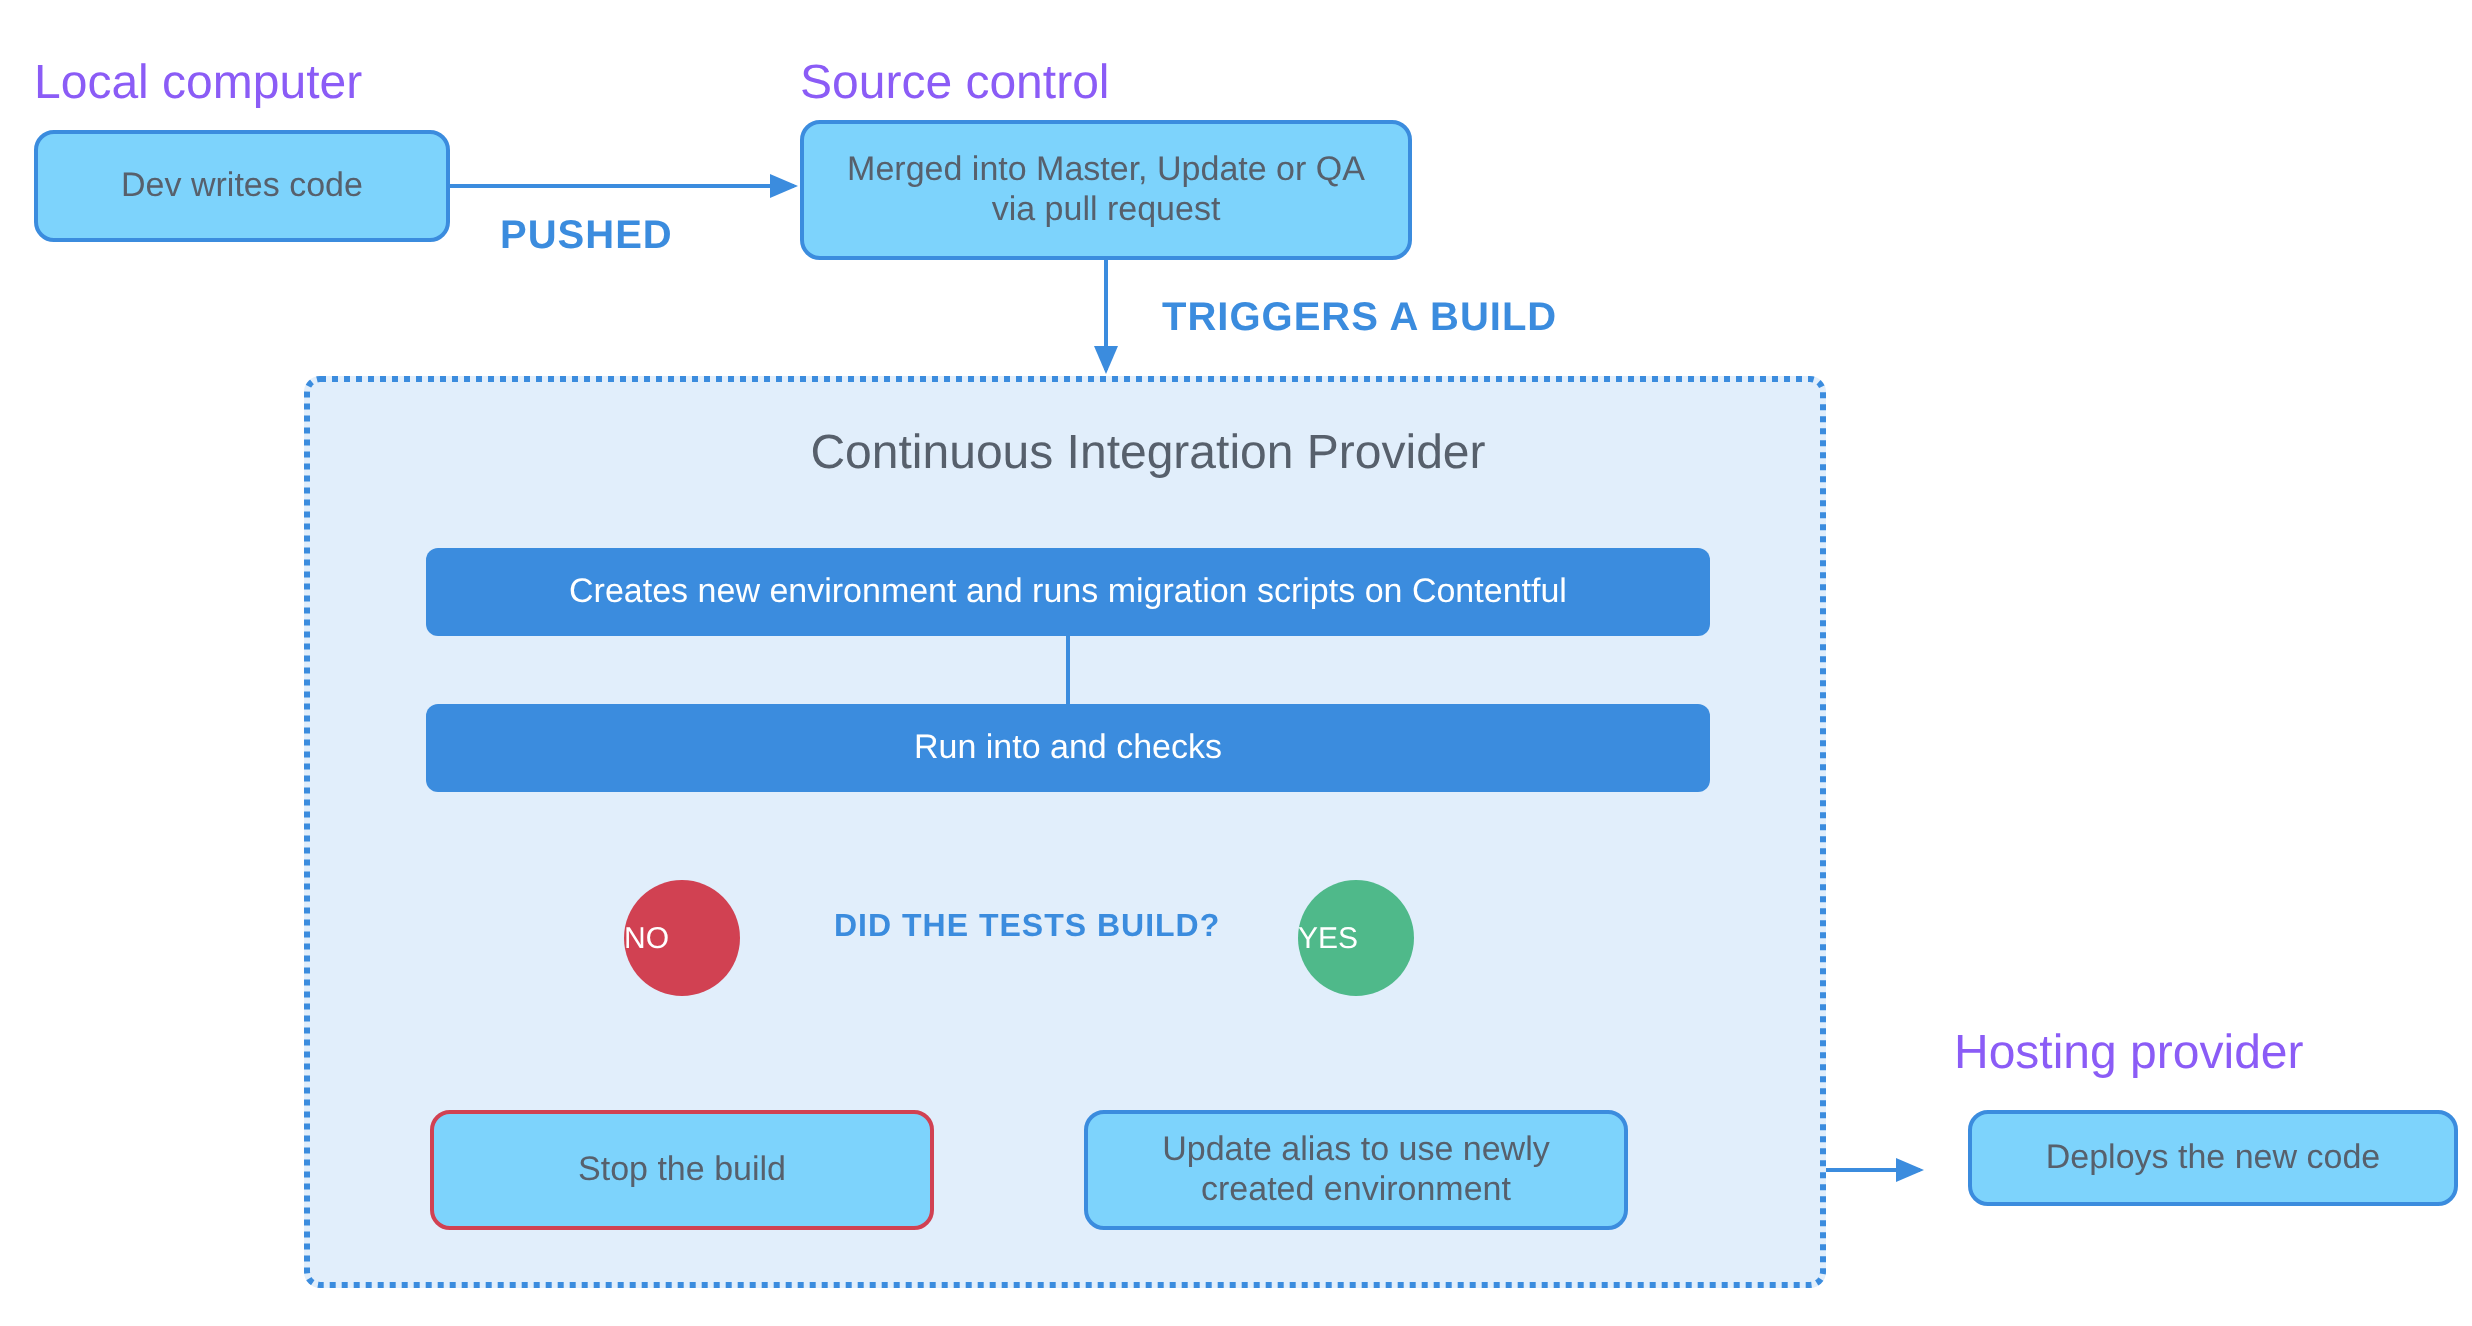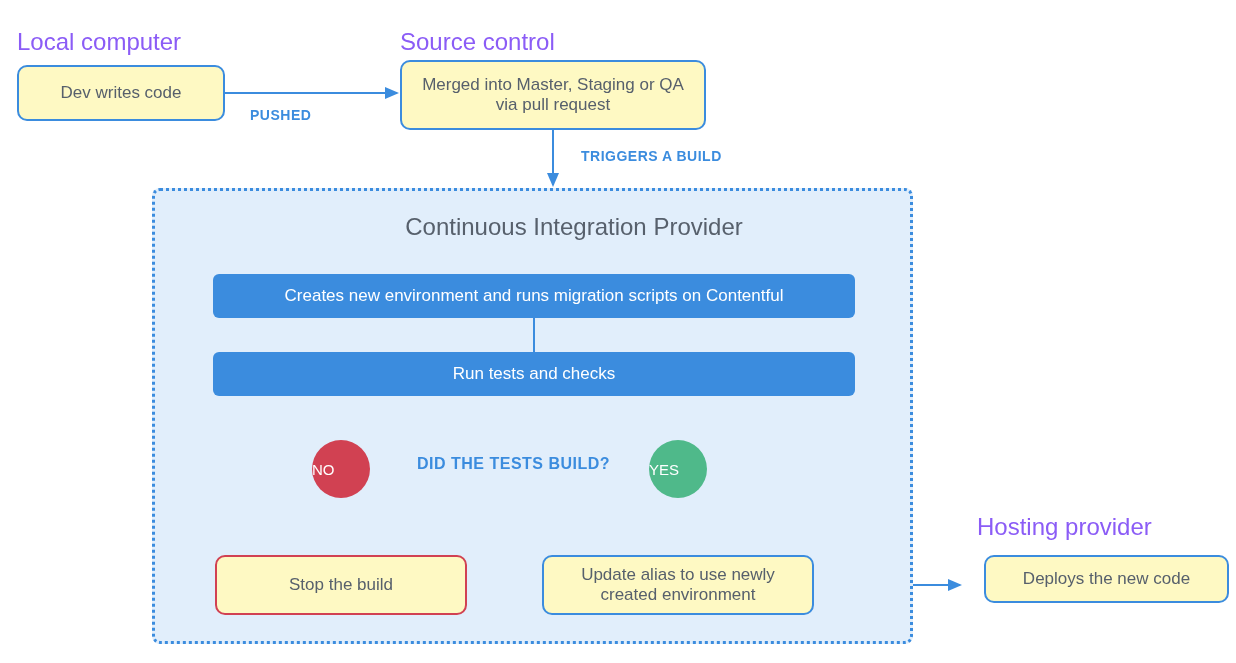--- a/index.html
+++ b/index.html
@@ -21,35 +21,35 @@
   }
   .abs{position:absolute;}
   .heading{
     font-size:24px;
     color:#8b5cf6;
     font-weight:400;
   }
   .box{
     border:2px solid var(--blue);
     border-radius:10px;
-    background:#fef9c3;
+    background:#7dd3fc;
     display:flex;
     align-items:center;
     justify-content:center;
     text-align:center;
     font-size:17px;
     color:#57606c;
     padding:22px 12px;
     box-sizing:border-box;
   }
   .box.red{border-color:var(--red);justify-content:center;}
   .arrow-label{
     color:var(--blue-text);
     font-weight:700;
-    font-size:14px;
+    font-size:20px;
     letter-spacing:0.5px;
   }
   .panel{
     background:var(--panel-bg);
     border:3px dotted var(--blue);
     border-radius:8px;
     box-sizing:border-box;
   }
   .panel-title{
     font-size:24px;
@@ -103,34 +103,34 @@
 
 <div class="abs heading" style="left:17px;top:28px">Local computer</div>
 <div class="abs box" style="left:17px;top:65px;width:208px;height:56px">
   <span>Dev writes code</span>
 </div>
 
 <div class="abs arrow-label" style="left:250px;top:107px">PUSHED</div>
 
 <div class="abs heading" style="left:400px;top:28px">Source control</div>
 <div class="abs box" style="left:400px;top:60px;width:306px;height:70px">
-  <span>Merged into Master, Staging or QA via pull request</span>
+  <span>Merged into Master, Update or QA via pull request</span>
 </div>
 
 <div class="abs arrow-label" style="left:581px;top:148px">TRIGGERS A BUILD</div>
 
 <div class="abs panel" style="left:152px;top:188px;width:761px;height:456px"></div>
 
 <div class="abs panel-title" style="left:152px;top:213px;width:844px">Continuous Integration Provider</div>
 
 <div class="abs bar" style="left:213px;top:274px;width:642px;height:44px">
   <span>Creates new environment and runs migration scripts on Contentful</span>
 </div>
 <div class="abs bar" style="left:213px;top:352px;width:642px;height:44px">
-  <span>Run tests and checks</span>
+  <span>Run into and checks</span>
 </div>
 
 <svg class="connector" style="left:0;top:0" width="1236" height="663">
   <line x1="534" y1="318" x2="534" y2="352" stroke="#3b8cde" stroke-width="2"></line>
 </svg>
 
 <div class="abs arrow-label" style="left:417px;top:455px;font-size:16px">DID THE TESTS BUILD?</div>
 
 <div class="abs circle no" style="left:312px;top:440px">
   <span>NO</span>

